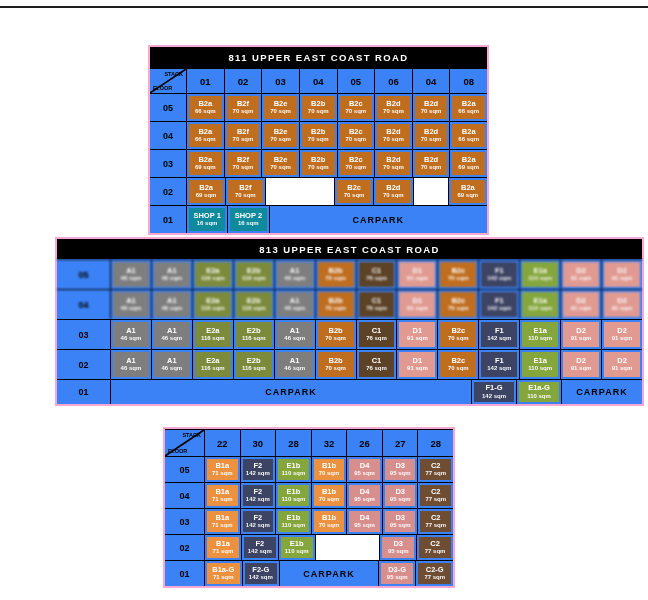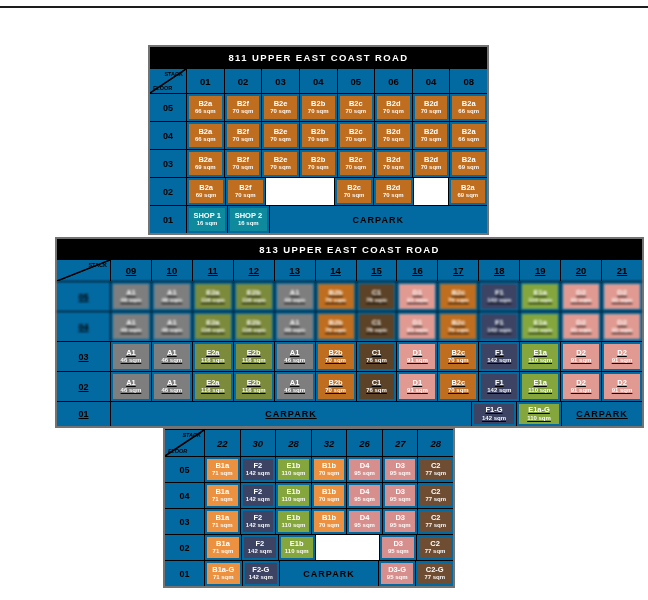--- a/index.html
+++ b/index.html
@@ -6,23 +6,23 @@
   body{
     width:648px;height:600px;position:relative;background:#ffffff;
     font-family:"Liberation Sans",sans-serif;color:#000;overflow:hidden;
   }
   .titlewrap{position:absolute;top:6px;left:0;width:648px;display:flex;align-items:center;}
   .rule{flex:1 1 0;height:2px;background:#1d1d1d;}
   h1{
     margin:0 12px;font-family:"DejaVu Serif",serif;font-size:21px;font-weight:bold;
     letter-spacing:1px;color:#1d1d1d;white-space:nowrap;
   }
-  .utable{position:absolute;border:2px solid #737373;background:#0369a1;box-sizing:border-box;}
+  .utable{position:absolute;border:2px solid #f9a8d4;background:#3b82f6;box-sizing:border-box;}
   #t811{left:148px;top:45px;width:341px;}
-  #t813{left:55px;top:237px;width:589px;text-decoration:underline;}
+  #t813{left:55px;top:237px;width:589px;}
   #t815{left:163px;top:427px;width:292px;}
   .thead{
     background:#000;color:#fff;display:flex;align-items:center;justify-content:center;
     font-weight:bold;letter-spacing:1.4px;font-size:9.5px;
   }
   .row{display:flex;border-top:1px solid #000;align-items:stretch;}
   .row > div{border-right:1px solid #000;box-sizing:border-box;}
   .row > div:last-child{border-right:none;}
   .floorlbl{display:flex;align-items:center;justify-content:center;font-weight:bold;font-size:9px;flex:0 0 auto;}
   .scell{display:flex;align-items:center;justify-content:center;font-weight:bold;font-size:9.5px;flex:1 1 0;}
@@ -267,39 +267,20 @@
         <div class="unit" style="background: rgb(15, 138, 157);">
           <div class="uname">SHOP 2</div>
           <div class="usize">16 sqm</div>
         </div>
       </div>
       <div class="cpcell" style="flex-grow: 6;">CARPARK</div>
     </div>
   </div>
 <div class="utable" id="t813">
     <div class="thead" style="height: 20px;">813 UPPER EAST COAST ROAD</div>
-    <div class="row" style="height: 21px;">
-      <div class="corner" style="width: 54px;">
-        <span class="ctop">STACK</span>
-        <span class="cbot"></span>
-      </div>
-      <div class="scell">09</div>
-      <div class="scell">10</div>
-      <div class="scell">11</div>
-      <div class="scell">12</div>
-      <div class="scell">13</div>
-      <div class="scell">14</div>
-      <div class="scell">15</div>
-      <div class="scell">16</div>
-      <div class="scell">17</div>
-      <div class="scell">18</div>
-      <div class="scell">19</div>
-      <div class="scell">20</div>
-      <div class="scell">21</div>
-    </div>
     <div class="row smudged" style="height: 29px;">
       <div class="floorlbl" style="width: 54px;">05</div>
       <div class="ucell">
         <div class="unit" style="background: rgb(126, 126, 126);">
           <div class="uname">A1</div>
           <div class="usize">46 sqm</div>
         </div>
       </div>
       <div class="ucell">
         <div class="unit" style="background: rgb(126, 126, 126);">
@@ -629,21 +610,21 @@
       <div class="ucell">
         <div class="unit" style="background: rgb(133, 166, 61);">
           <div class="uname">E1a-G</div>
           <div class="usize">110 sqm</div>
         </div>
       </div>
       <div class="cpcell" style="flex-grow: 2;">CARPARK</div>
     </div>
   </div>
 <div class="utable" id="t815">
-    <div class="row" style="height: 26px; font-style: italic;">
+    <div class="row" style="height: 26px;">
       <div class="corner" style="width: 40px;">
         <span class="ctop">STACK</span>
         <span class="cbot">FLOOR</span>
       </div>
       <div class="scell">22</div>
       <div class="scell">30</div>
       <div class="scell">28</div>
       <div class="scell">32</div>
       <div class="scell">26</div>
       <div class="scell">27</div>

